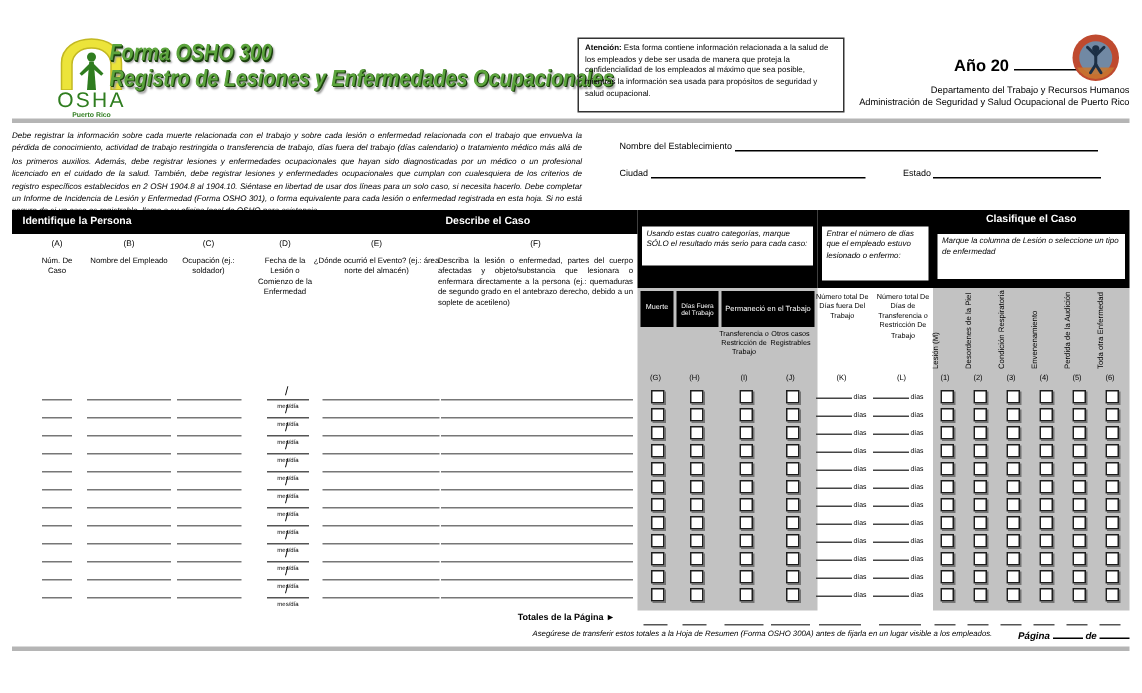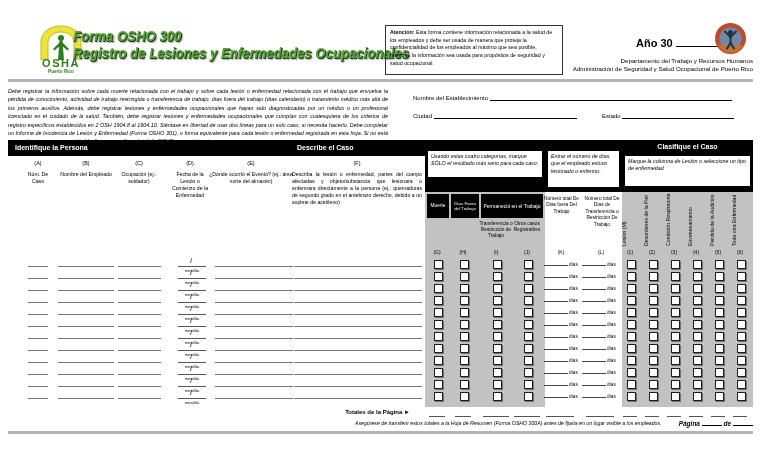--- a/index.html
+++ b/index.html
@@ -1,21 +1,21 @@
 <!DOCTYPE html>
 <html><head>
 <meta charset="utf-8">
 <style>
   html,body{margin:0;padding:0;background:#fff;}
   .page{position:relative;width:761px;height:462px;background:#fff;overflow:hidden;
         font-family:"Liberation Sans", sans-serif;color:#000;}
 
   
   .logo{position:absolute;left:32px;top:24px;width:58px;text-align:center;}
-  .logo-osha{font-size:11px;font-weight:bold;color:#2f7d1f;letter-spacing:1.5px;margin-top:-7px;}
+  .logo-osha{font-size:14px;font-weight:normal;color:#2f7d1f;letter-spacing:1.5px;margin-top:-7px;}
   .logo-pr{font-size:4.6px;font-weight:bold;color:#2f7d1f;}
   .title{position:absolute;left:73px;top:27px;font-weight:bold;font-style:italic;
          color:#5ca43d;text-shadow:0.5px 0.5px 0 #1c430e,1px 1px 0 #1c430e,2px 2px 1.5px #9a9a9a;
          transform:scaleX(0.85);transform-origin:left top;white-space:nowrap;}
   .title .t1{font-size:15.5px;line-height:17px;}
   .title .t2{font-size:15.5px;line-height:17px;}
   .attention{position:absolute;left:385px;top:25px;width:168px;height:42px;border:1px solid #333;
              padding:3px 4px;font-size:5.3px;line-height:1.45;text-align:left;}
   .year{position:absolute;left:636px;top:36px;font-size:11px;font-weight:bold;}
   .year .yline{display:inline-block;width:42px;border-bottom:1px solid #000;height:10px;}
@@ -123,21 +123,21 @@
   </div>
 
   <div class="title">
     <div class="t1">Forma OSHO 300</div>
     <div class="t2">Registro de Lesiones y Enfermedades Ocupacionales</div>
   </div>
 
   <div class="attention"><b>Atención:</b><span> Esta forma contiene información relacionada a la salud de los empleados y debe ser usada de manera que proteja la confidencialidad de los empleados al máximo que sea posible, mientras la información sea usada para propósitos de seguridad y salud ocupacional.</span></div>
 
   <div class="year">
-    <span>Año 30</span>
+    <span>Año 20</span>
     <span class="yline"></span>
   </div>
 
   <svg class="seal" viewBox="0 0 33 33">
     <circle cx="16.5" cy="16.5" r="15.5" fill="#bf4a2f"></circle>
     <circle cx="16.5" cy="16.5" r="11" fill="#7189a4"></circle>
     <path d="M4 23 a14 14 0 0 0 25 0 z" fill="#c8772f" opacity="0.85"></path>
     <circle cx="16.5" cy="10.5" r="2.4" fill="#1c2f45"></circle>
     <g stroke="#1c2f45" stroke-width="2" stroke-linecap="round" fill="none">
       <line x1="16.5" y1="13" x2="16.5" y2="21"></line>

